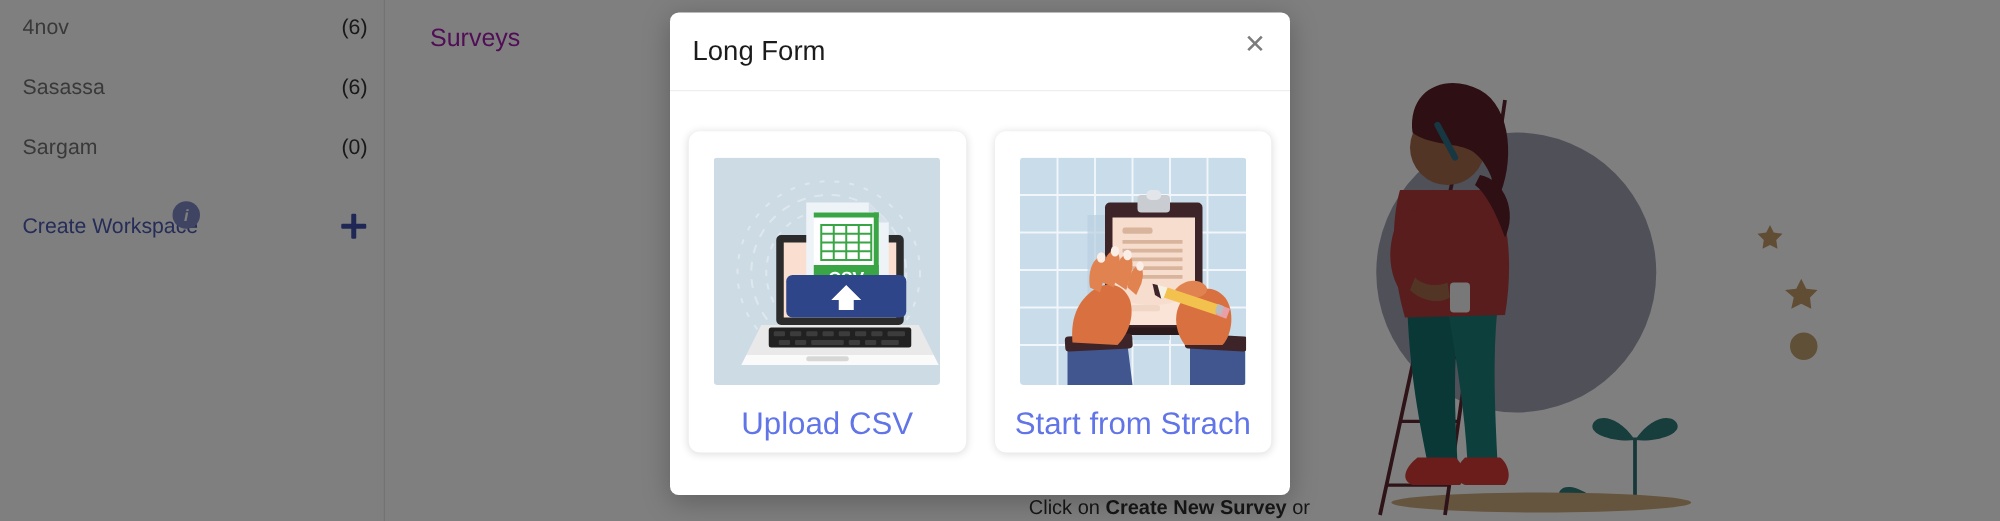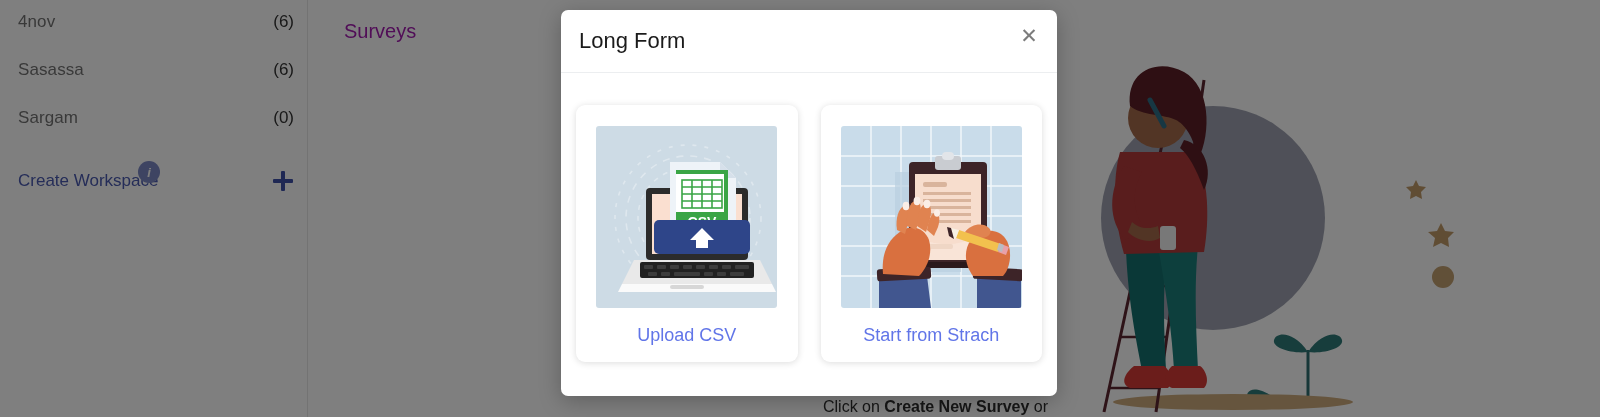--- a/index.html
+++ b/index.html
@@ -68,21 +68,20 @@
   .overlay {
     position:absolute; inset:0; background:rgba(0,0,0,0.5);
   }
 
   
   .modal {
     position:absolute; left:536px; top:10px; width:496px; height:386px;
     background:#ffffff; border-radius:7px;
     box-shadow:0 5px 22px rgba(0,0,0,.25);
     overflow:hidden;
-    margin-left:25px;
   }
   .modal-header {
     position:relative; height:63px; border-bottom:1px solid #eceef0;
     display:flex; align-items:center;
   }
   .modal-title {
     margin-left:18px; font-size:22px; color:#1b1b1b; font-weight:normal;
   }
   .modal-close {
     position:absolute; right:16px; top:14px;
@@ -97,21 +96,21 @@
     width:222px; height:257px;
     background:#ffffff; border-radius:9px;
     box-shadow:0 1px 7px rgba(0,0,0,.14);
     display:flex; flex-direction:column; align-items:center;
     padding-top:21px; cursor:pointer;
   }
   .card-art {
     width:181px; height:182px; border-radius:3px; overflow:hidden; position:relative;
   }
   .card-label {
-    margin-top:17px; font-size:18px; color:#6175e8;
+    margin-top:17px; font-size:25px; color:#6175e8;
   }
 </style>
 </head>
 <body>
 
 <div id="root">
 
   <div id="page">
 
     <div class="sidebar">

